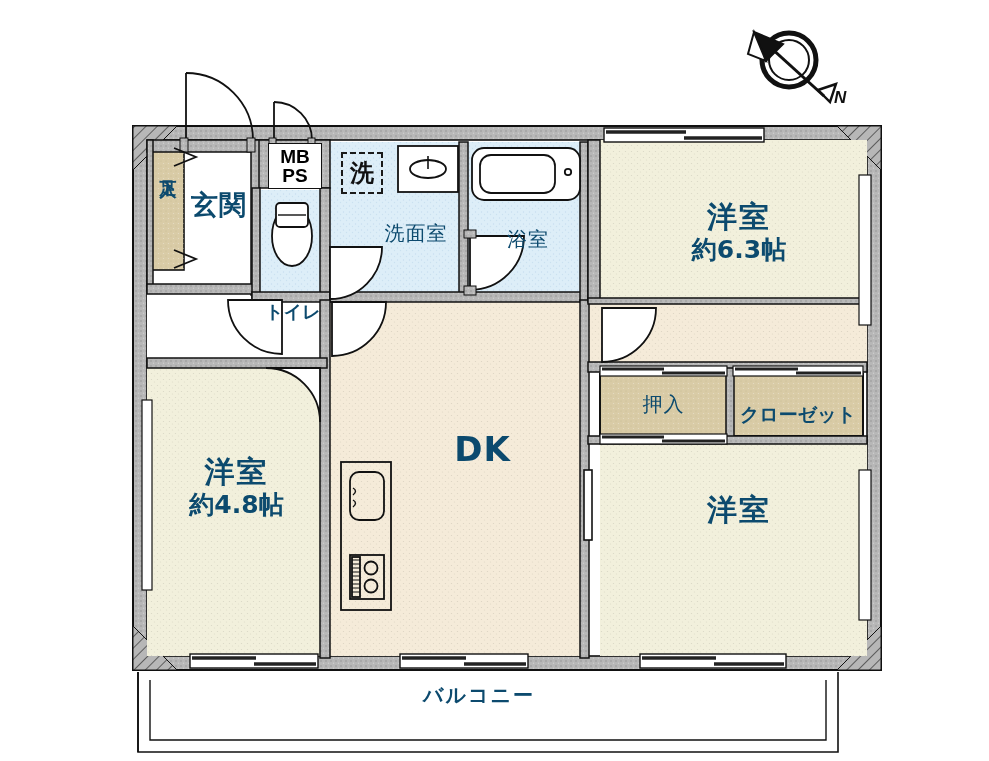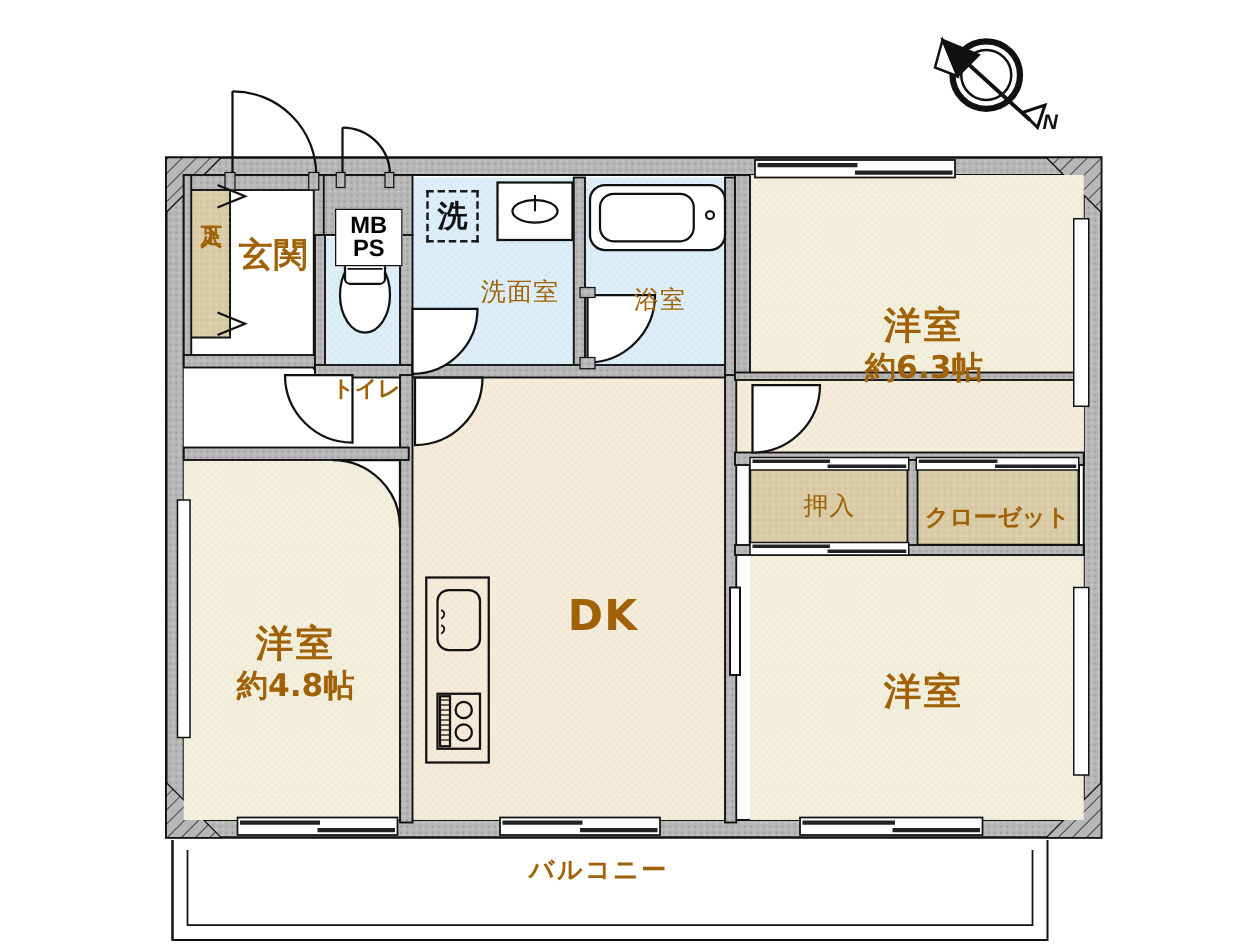--- a/index.html
+++ b/index.html
@@ -18,30 +18,29 @@
     overflow: hidden;
   }
   #plan-svg {
     position: absolute;
     left: 0;
     top: 0;
   }
   .rm-label {
     position: absolute;
     text-align: center;
-    color: #a16207;
+    color: #0c4a6e;
     line-height: 1.12;
     white-space: nowrap;
     pointer-events: none;
     font-family: "DejaVu Sans", "Liberation Sans", sans-serif;
   }
   .rm-name {
     display: block;
     font-weight: 700;
-    margin-top: 44px;
   }
   .rm-area {
     display: block;
     font-weight: 700;
   }
   .big .rm-name { font-size: 30px; letter-spacing: 2px; }
   .big .rm-area { font-size: 25px; letter-spacing: 0px; margin-top: 2px; text-align: center;}
   .mid { font-size: 20px; font-weight: 400; letter-spacing: 1px;}
   .small { font-size: 18px; font-weight: 700; letter-spacing: 0px; margin-top: 44px;}
   .vert {
@@ -412,21 +411,21 @@
   </div>
 
   <div class="rm-label" style="left:183px; top:190px; width:72px; font-size:27px; font-weight:700; letter-spacing:1px;">
     <span>玄関</span>
   </div>
 
   <div class="rm-label" style="left:146px; top:684px; width:666px; font-size:20px; font-weight:700; letter-spacing:2px;">
     <span>バルコニー</span>
   </div>
 
-  <div style="position:absolute; left:268px; top:143px; width:52px; height:44px; background:#ffffff; border:1.6px solid #111; display:flex; flex-direction:column; align-items:center; justify-content:center;margin-top:24px;">
+  <div style="position:absolute; left:268px; top:143px; width:52px; height:44px; background:#ffffff; border:1.6px solid #111; display:flex; flex-direction:column; align-items:center; justify-content:center;">
     <span class="mbps">MB</span>
     <span class="mbps">PS</span>
   </div>
 
   <div class="sen-box" style="left:341px; top:152px; width:38px; height:38px;">
     <span>洗</span>
   </div>
 
   <div class="compass-n" style="left:834px; top:88px;">
     <span>N</span>

